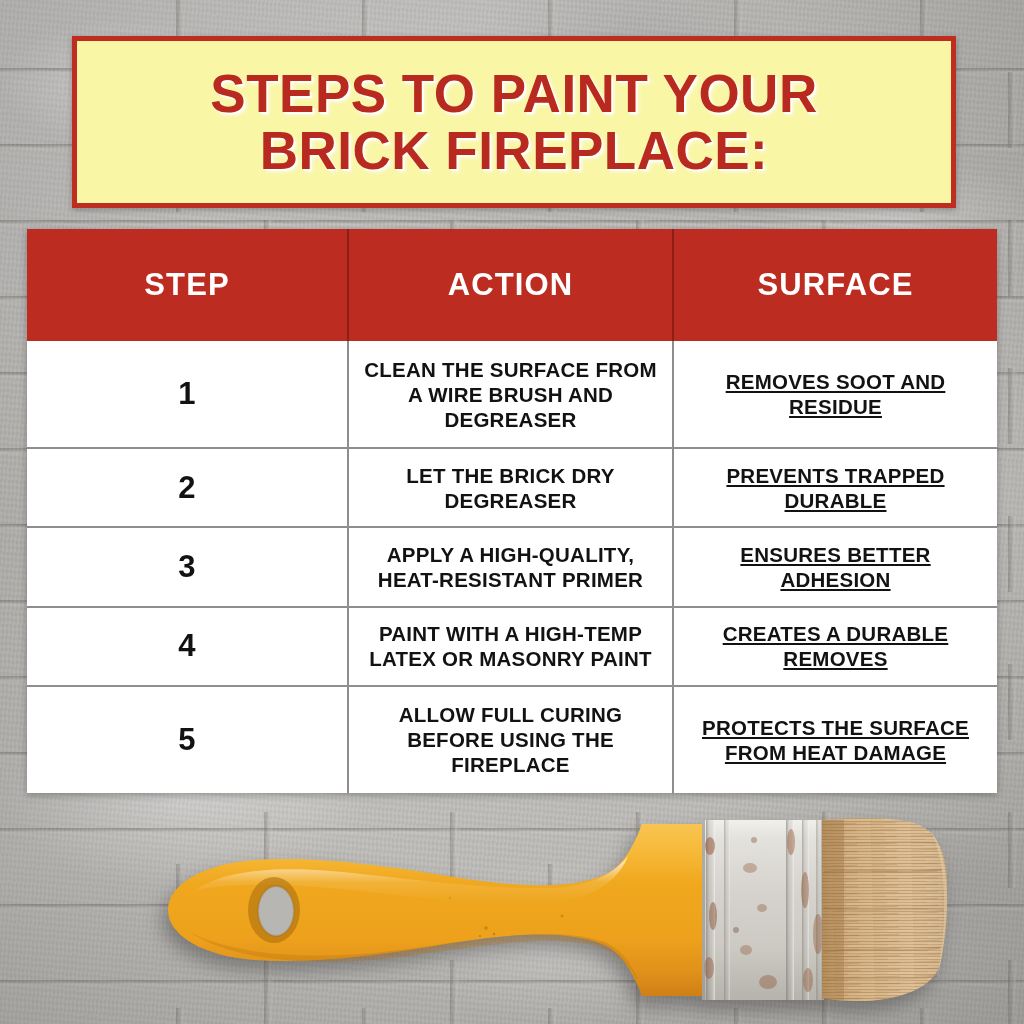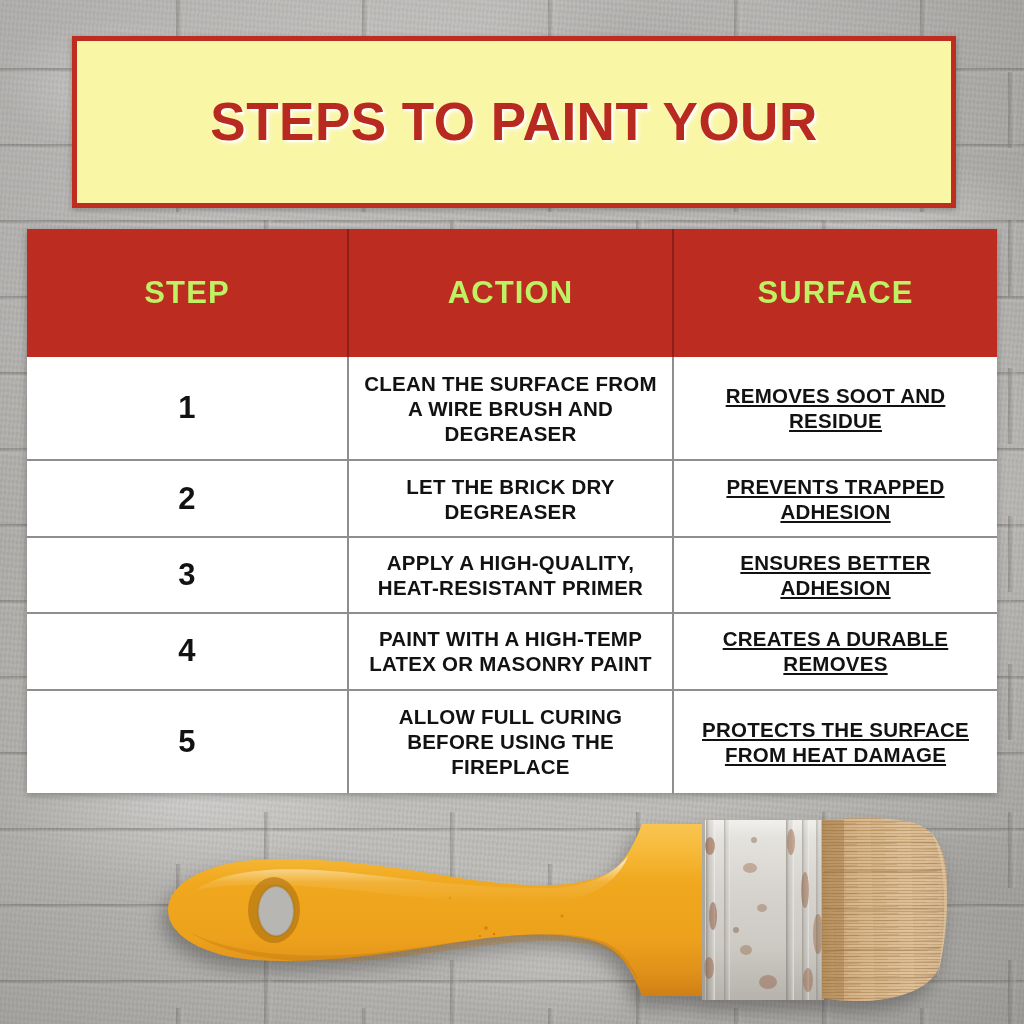--- a/index.html
+++ b/index.html
@@ -105,30 +105,30 @@
     table-layout: fixed;
     background: #ffffff;
     box-shadow: 0 2px 7px rgba(0,0,0,.28);
   }
   #steps-table col.c-step    { width: 321px; }
   #steps-table col.c-action  { width: 325px; }
   #steps-table col.c-purpose { width: 324px; }
 
   #steps-table thead th {
     background: #bd2c20;
-    color: #bef264;
+    color: #ffffff;
     font-family: "Liberation Sans", sans-serif;
     font-weight: bold;
     font-size: 31px;
     letter-spacing: 1.1px;
     height: 96px;
     text-align: center;
     vertical-align: middle;
     border-right: 2px solid #8a2018;
-    padding: 16px;
+    padding: 8px;
   }
   #steps-table thead th:last-child { border-right: none; }
 
   #steps-table tbody td {
     border-top: 2px solid #8e8e8e;
     border-right: 2px solid #8e8e8e;
     text-align: center;
     vertical-align: middle;
     color: #121212;
     font-family: "Liberation Sans", sans-serif;
@@ -160,20 +160,21 @@
   <div class="brick-base"></div>
   <div class="brick-rows"></div>
   <div class="brick-cols-a"></div>
   <div class="brick-cols-b"></div>
   <div class="brick-grain"></div>
   <div class="brick-vignette"></div>
 
   <div id="title-banner">
     <h1 id="title-text">
       <span>STEPS TO PAINT YOUR</span><br>
+      <span>BRICK FIREPLACE:</span>
     </h1>
   </div>
 
   <table id="steps-table">
     <colgroup>
       <col class="c-step">
       <col class="c-action">
       <col class="c-purpose">
     </colgroup>
     <thead>
@@ -185,21 +186,21 @@
     </thead>
     <tbody>
       <tr>
         <td class="cell-step">1</td>
         <td class="cell-action">CLEAN THE SURFACE FROM A WIRE BRUSH AND DEGREASER</td>
         <td class="cell-purpose">REMOVES SOOT AND RESIDUE</td>
       </tr>
       <tr>
         <td class="cell-step">2</td>
         <td class="cell-action">LET THE BRICK DRY DEGREASER</td>
-        <td class="cell-purpose">PREVENTS TRAPPED ADHESION</td>
+        <td class="cell-purpose">PREVENTS TRAPPED DURABLE</td>
       </tr>
       <tr>
         <td class="cell-step">3</td>
         <td class="cell-action">APPLY A HIGH-QUALITY, HEAT-RESISTANT PRIMER</td>
         <td class="cell-purpose">ENSURES BETTER ADHESION</td>
       </tr>
       <tr>
         <td class="cell-step">4</td>
         <td class="cell-action">PAINT WITH A HIGH-TEMP LATEX OR MASONRY PAINT</td>
         <td class="cell-purpose">CREATES A DURABLE REMOVES</td>

